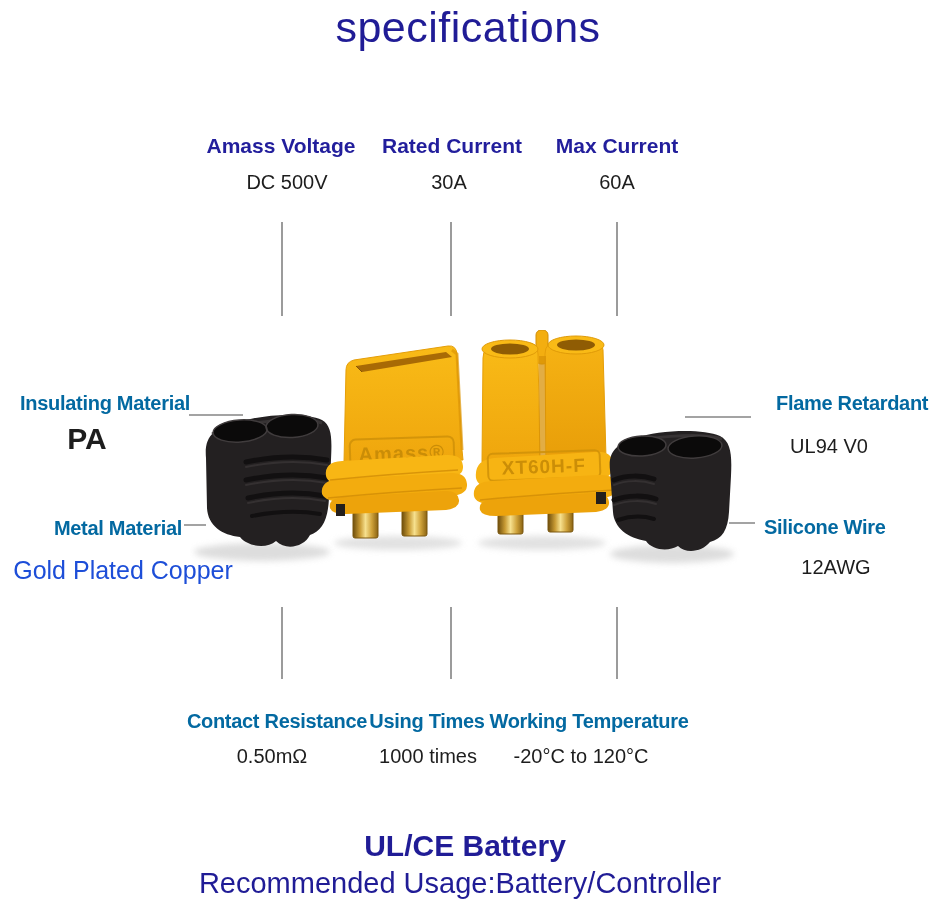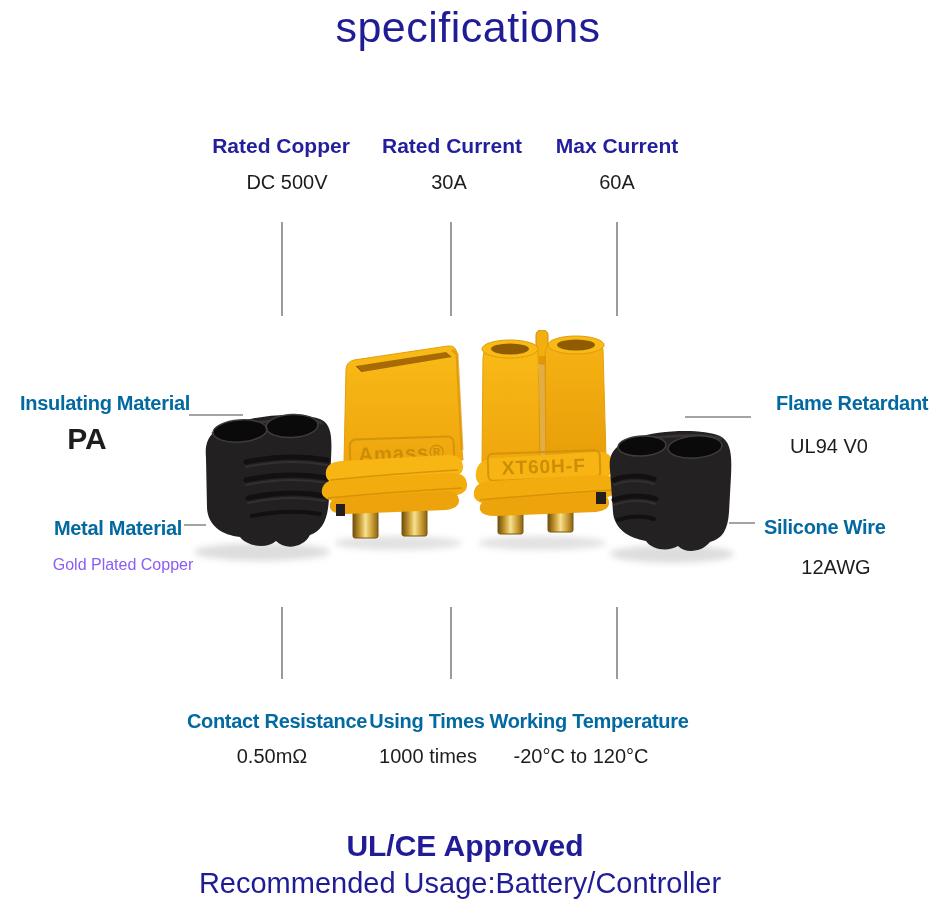--- a/index.html
+++ b/index.html
@@ -6,32 +6,32 @@
   body{width:931px;height:916px;background:#ffffff;position:relative;overflow:hidden;
        font-family:"Liberation Sans", sans-serif;}
   .abs{position:absolute;white-space:nowrap;}
   .cx{transform:translateX(-50%);}
   .rx{transform:translateX(-100%);}
   .title{font-size:43px;font-weight:400;color:#201c96;letter-spacing:0.5px;}
   .lbl{font-size:21px;font-weight:700;color:#221e9c;}
   .lbl-sm{font-size:20px;font-weight:700;color:#0369a1;letter-spacing:-0.3px;}
   .val{font-size:20px;font-weight:400;color:#1d1d1d;}
   .val-big{font-size:30px;font-weight:700;color:#1d1d1d;}
-  .val-md{font-size:16px;font-weight:400;color:#8b5cf6;}
+  .val-md{font-size:25px;font-weight:400;color:#1d4ed8;}
   .vline{position:absolute;width:2px;background:#9b9b9b;}
   .hline{position:absolute;height:2px;background:#a3a3a3;}
   .foot1{font-size:30px;font-weight:700;color:#201c96;}
   .foot2{font-size:29px;font-weight:400;color:#201c96;}
 </style>
 </head>
 <body>
 
 <div class="abs cx title" style="left:468px;top:3px">specifications</div>
 
-<div class="abs cx lbl" style="left:281px;top:134px">Rated Copper</div>
+<div class="abs cx lbl" style="left:281px;top:134px">Amass Voltage</div>
 <div class="abs cx val" style="left:287px;top:171px">DC 500V</div>
 <div class="abs cx lbl" style="left:452px;top:134px">Rated Current</div>
 <div class="abs cx val" style="left:449px;top:171px">30A</div>
 <div class="abs cx lbl" style="left:617px;top:134px">Max Current</div>
 <div class="abs cx val" style="left:617px;top:171px">60A</div>
 
 <div class="vline" style="left:281px;top:222px;height:94px"></div>
 <div class="vline" style="left:450px;top:222px;height:94px"></div>
 <div class="vline" style="left:616px;top:222px;height:94px"></div>
 
@@ -55,21 +55,21 @@
 <div class="vline" style="left:450px;top:607px;height:72px"></div>
 <div class="vline" style="left:616px;top:607px;height:72px"></div>
 
 <div class="abs cx lbl-sm" style="left:277px;top:710px">Contact Resistance</div>
 <div class="abs cx val" style="left:272px;top:745px">0.50mΩ</div>
 <div class="abs cx lbl-sm" style="left:427px;top:710px">Using Times</div>
 <div class="abs cx val" style="left:428px;top:745px">1000 times</div>
 <div class="abs cx lbl-sm" style="left:589px;top:710px">Working Temperature</div>
 <div class="abs cx val" style="left:581px;top:745px">-20°C to 120°C</div>
 
-<div class="abs cx foot1" style="left:465px;top:829px">UL/CE Approved</div>
+<div class="abs cx foot1" style="left:465px;top:829px">UL/CE Battery</div>
 <div class="abs cx foot2" style="left:460px;top:867px">Recommended Usage:Battery/Controller</div>
 
 <svg class="abs" style="left:190px;top:330px" width="570" height="300" viewBox="0 0 570 300">
   <defs>
     <linearGradient id="goldPin" x1="0" y1="0" x2="1" y2="0">
       <stop offset="0" stop-color="#6e4e0c"></stop>
         <stop offset="0.28" stop-color="#c89a33"></stop>
       <stop offset="0.5" stop-color="#f6e08e"></stop>
         <stop offset="0.75" stop-color="#cfa23a"></stop>
       <stop offset="1" stop-color="#8a6313"></stop>

